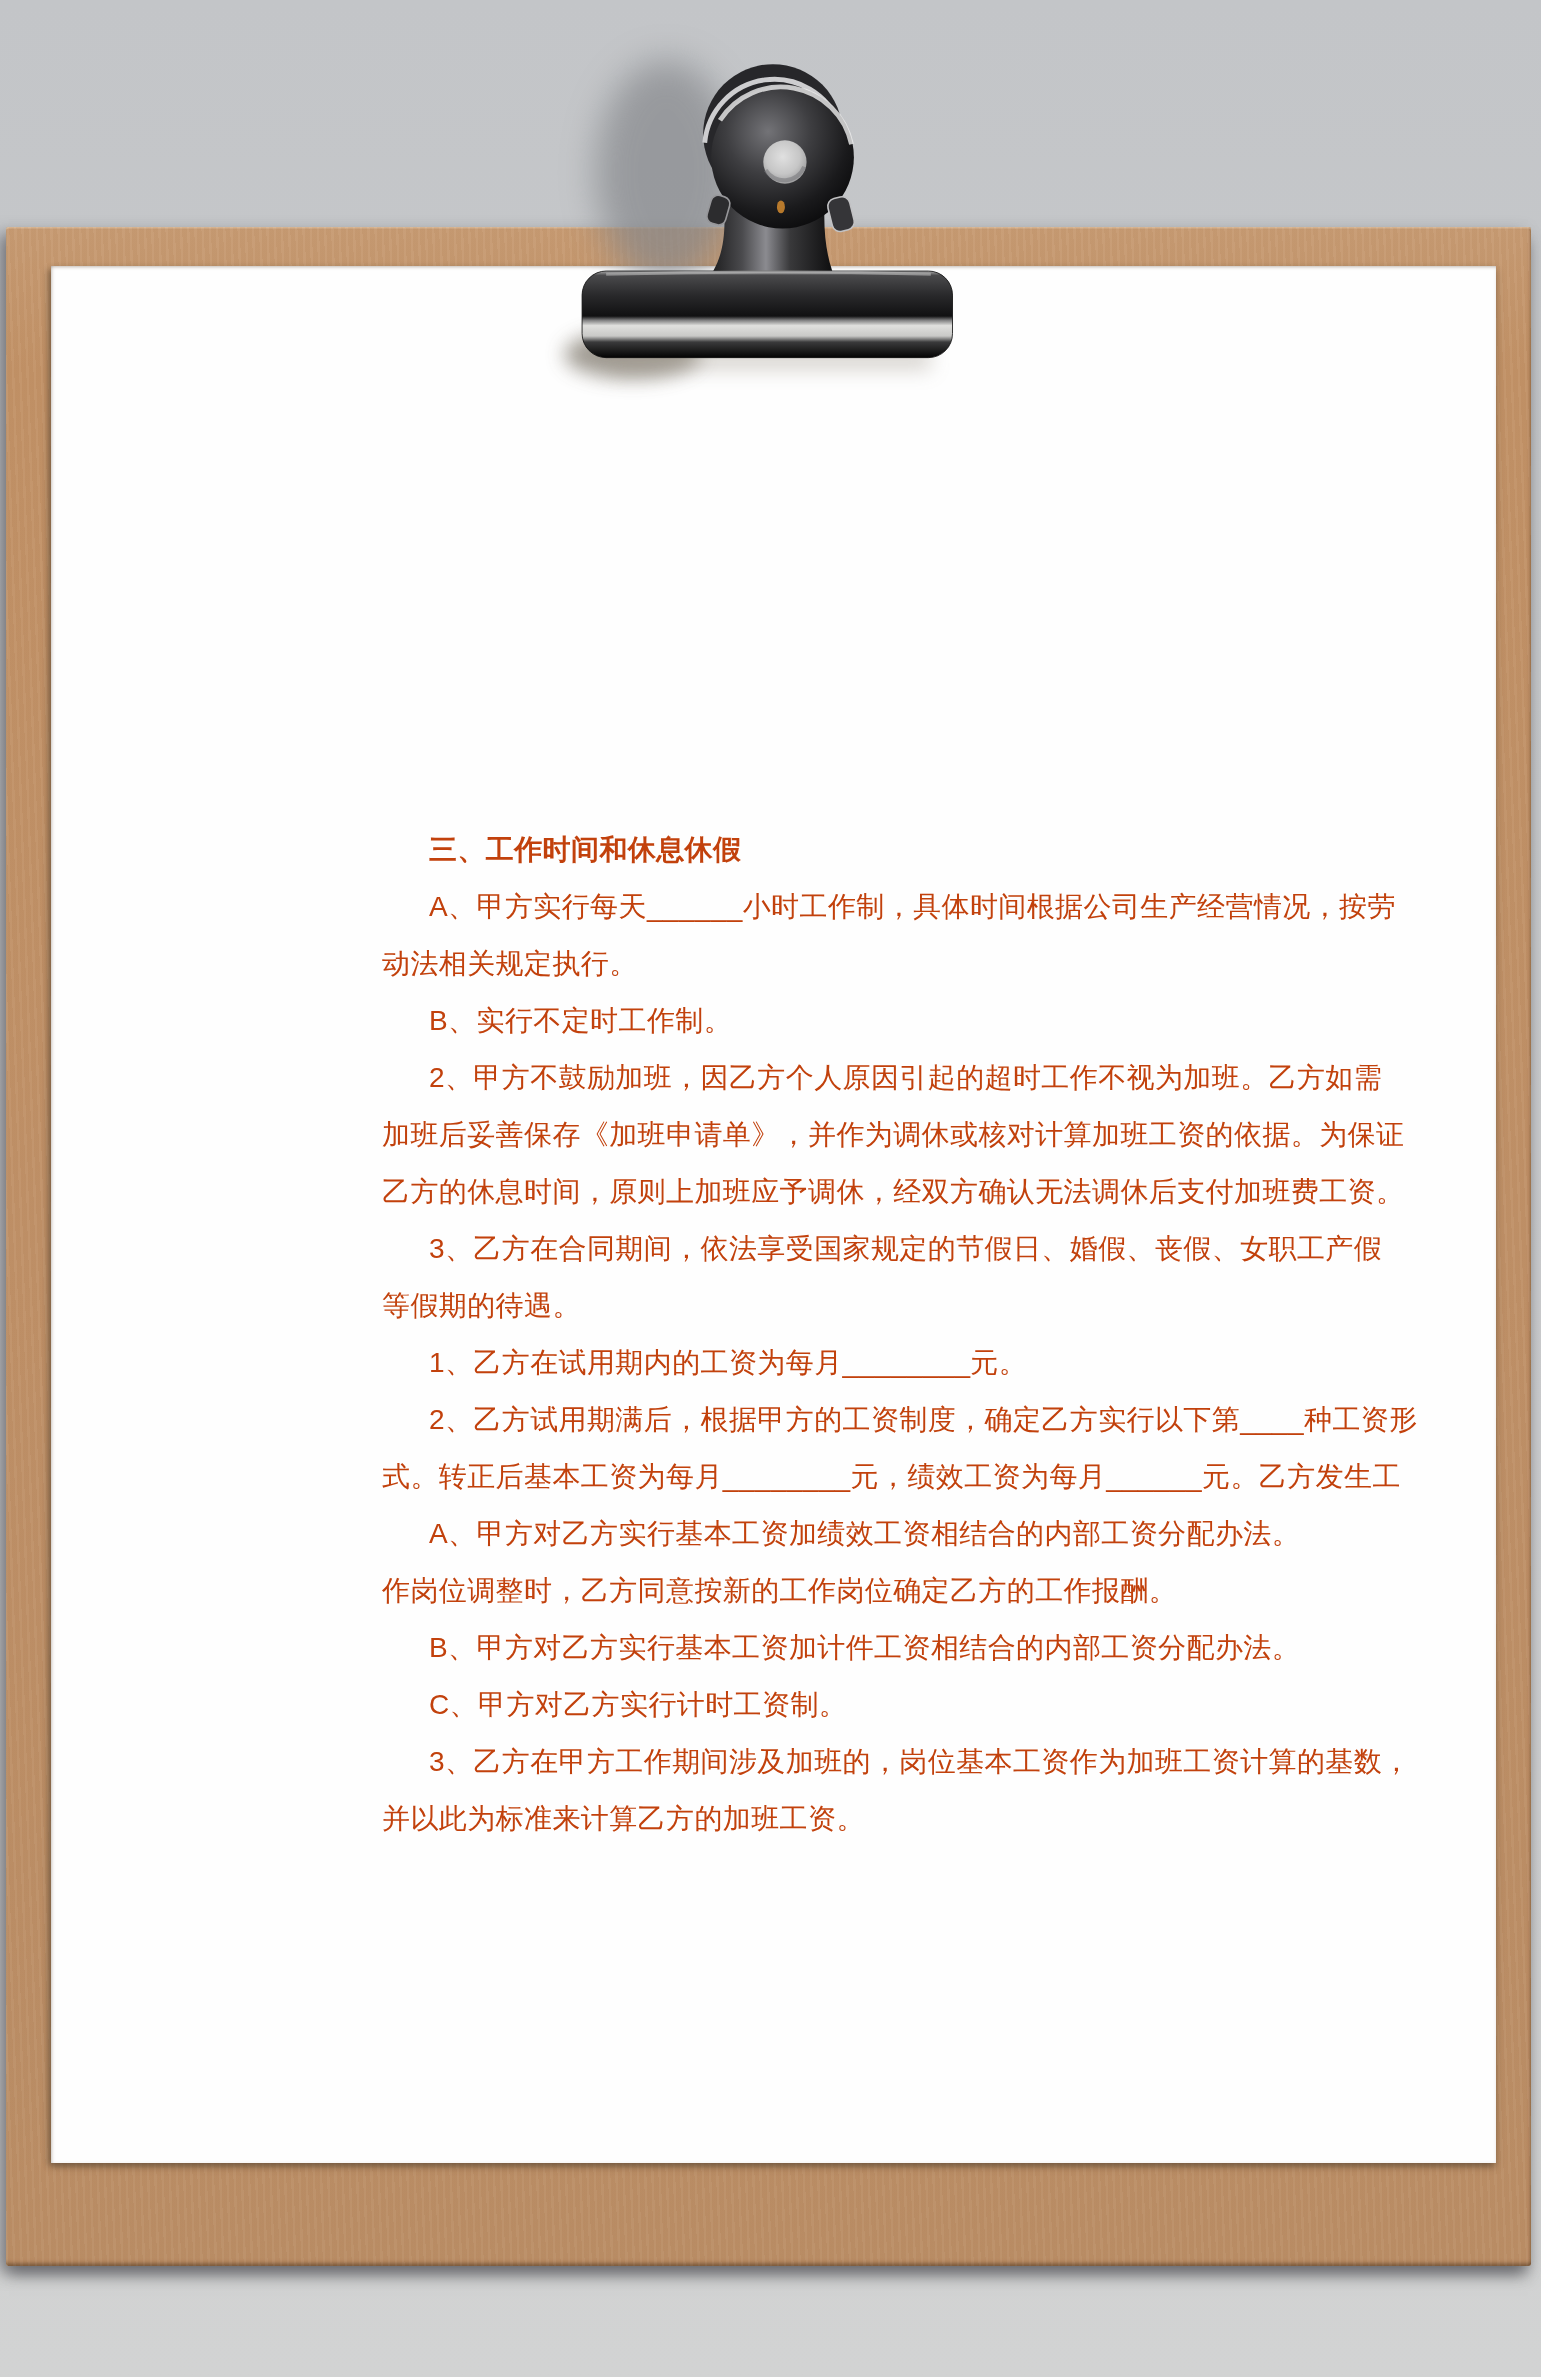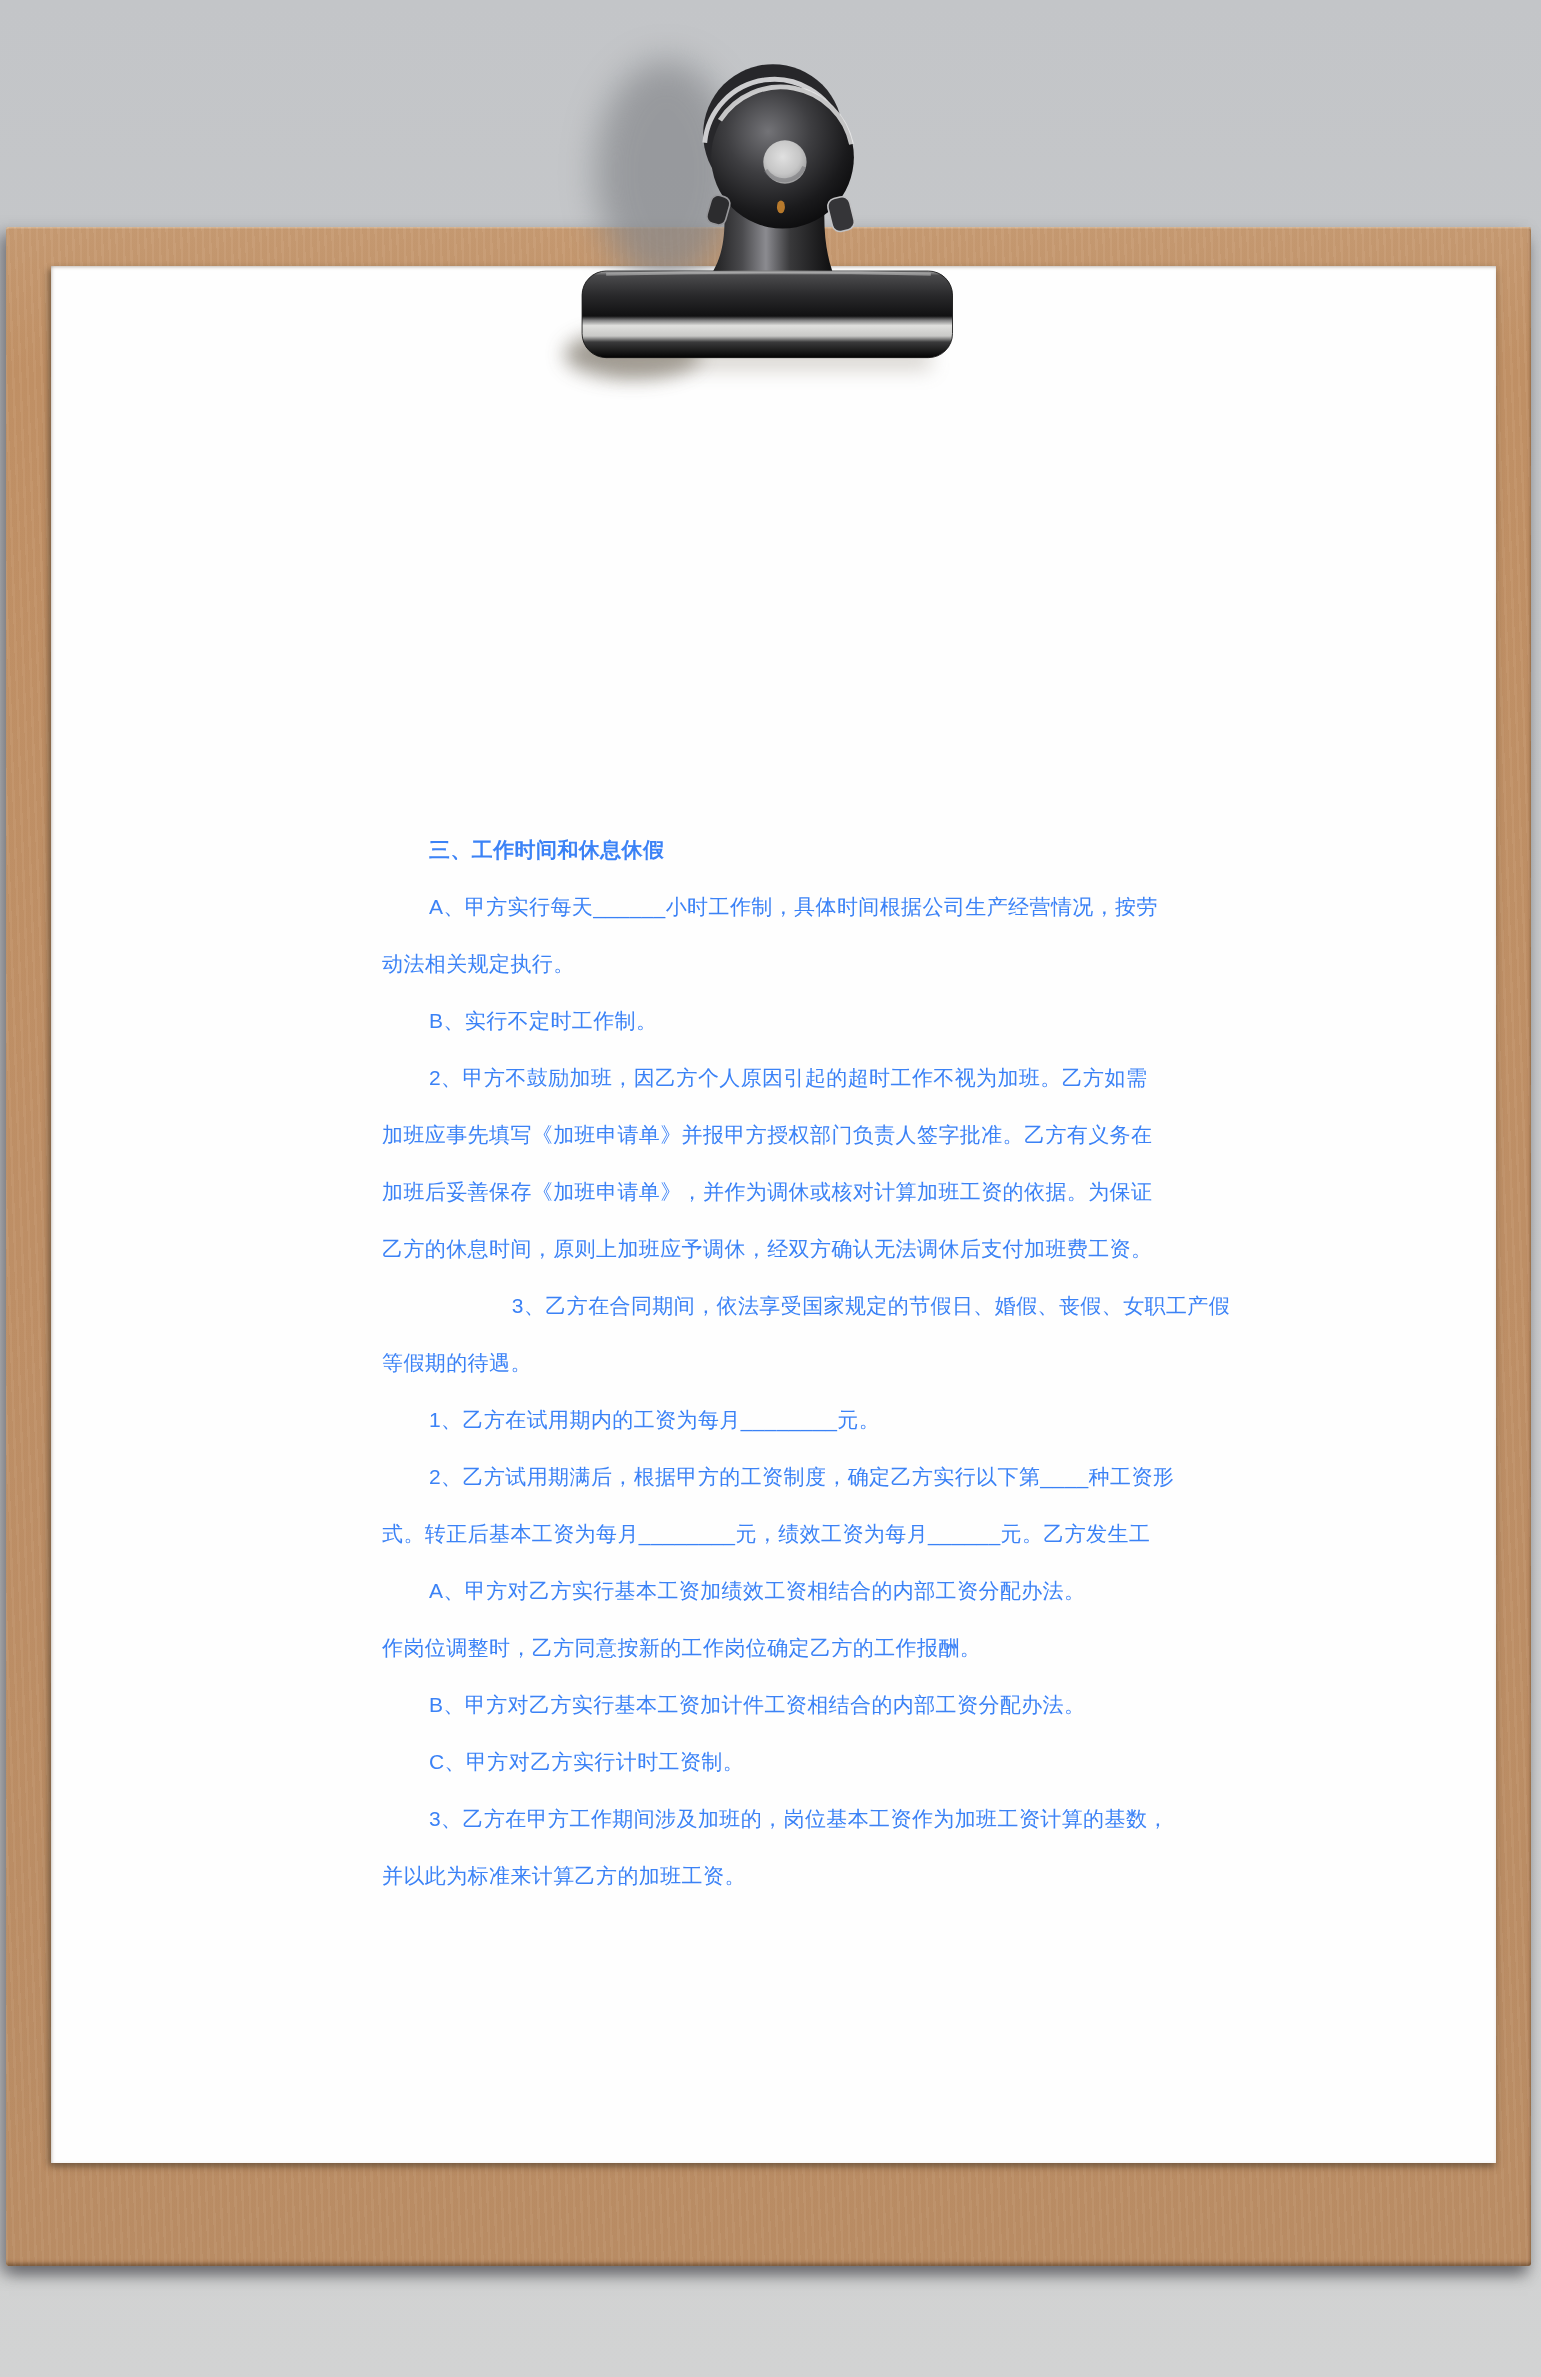--- a/index.html
+++ b/index.html
@@ -26,41 +26,40 @@
   .paper{
     position:absolute;left:51px;top:266px;width:1445px;height:1897px;background:#fefefe;
     box-shadow:
       -3.2px 3.2px 5.6px rgba(90,70,50,.50),
       0 4px 7.2px rgba(90,70,50,.45),
       inset 0 2.4px 4px -2.4px rgba(70,50,30,.45),
       inset 2.4px 0 4px -2.4px rgba(70,50,30,.35);
   }
   .doc{
     position:absolute;left:331px;top:555px;width:931px;
-    color:#3b82f6;font-size:21px;letter-spacing:0.4px;
+    color:#c2410c;font-size:28px;letter-spacing:0.4px;
   }
   .line{height:57px;line-height:57px;white-space:nowrap;}
   .line.bold{font-weight:700;}
   .clip{position:absolute;left:546px;top:16px;overflow:visible;}
 </style>
 </head>
 <body>
 
 <div class="scene">
 
   <div class="board"></div>
 
   <div class="paper">
     <div class="doc">
         <div class="line bold" style="padding-left: 47px;">三、工作时间和休息休假</div>
         <div class="line" style="padding-left: 47px;">A、甲方实行每天______小时工作制，具体时间根据公司生产经营情况，按劳</div>
         <div class="line" style="padding-left: 0px;">动法相关规定执行。</div>
         <div class="line" style="padding-left: 47px;">B、实行不定时工作制。</div>
         <div class="line" style="padding-left: 47px;">2、甲方不鼓励加班，因乙方个人原因引起的超时工作不视为加班。乙方如需</div>
-        <div class="line" style="padding-left: 0px;">加班应事先填写《加班申请单》并报甲方授权部门负责人签字批准。乙方有义务在</div>
         <div class="line" style="padding-left: 0px;">加班后妥善保存《加班申请单》，并作为调休或核对计算加班工资的依据。为保证</div>
         <div class="line" style="padding-left: 0px;">乙方的休息时间，原则上加班应予调休，经双方确认无法调休后支付加班费工资。</div>
         <div class="line" style="padding-left: 47px; text-align: center;">3、乙方在合同期间，依法享受国家规定的节假日、婚假、丧假、女职工产假</div>
         <div class="line" style="padding-left: 0px;">等假期的待遇。</div>
         <div class="line" style="padding-left: 47px;">1、乙方在试用期内的工资为每月________元。</div>
         <div class="line" style="padding-left: 47px;">2、乙方试用期满后，根据甲方的工资制度，确定乙方实行以下第____种工资形</div>
         <div class="line" style="padding-left: 0px;">式。转正后基本工资为每月________元，绩效工资为每月______元。乙方发生工</div>
         <div class="line" style="padding-left: 47px;">A、甲方对乙方实行基本工资加绩效工资相结合的内部工资分配办法。</div>
         <div class="line" style="padding-left: 0px;">作岗位调整时，乙方同意按新的工作岗位确定乙方的工作报酬。</div>
         <div class="line" style="padding-left: 47px;">B、甲方对乙方实行基本工资加计件工资相结合的内部工资分配办法。</div>

